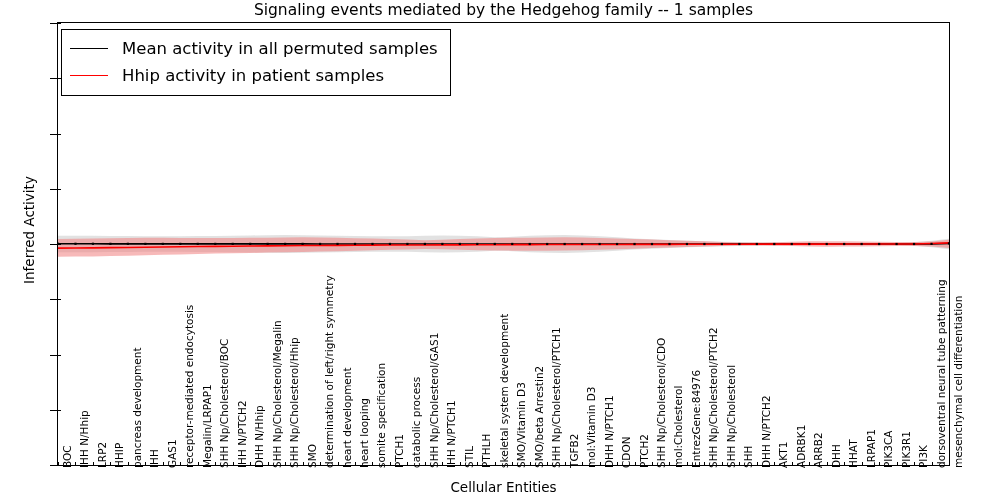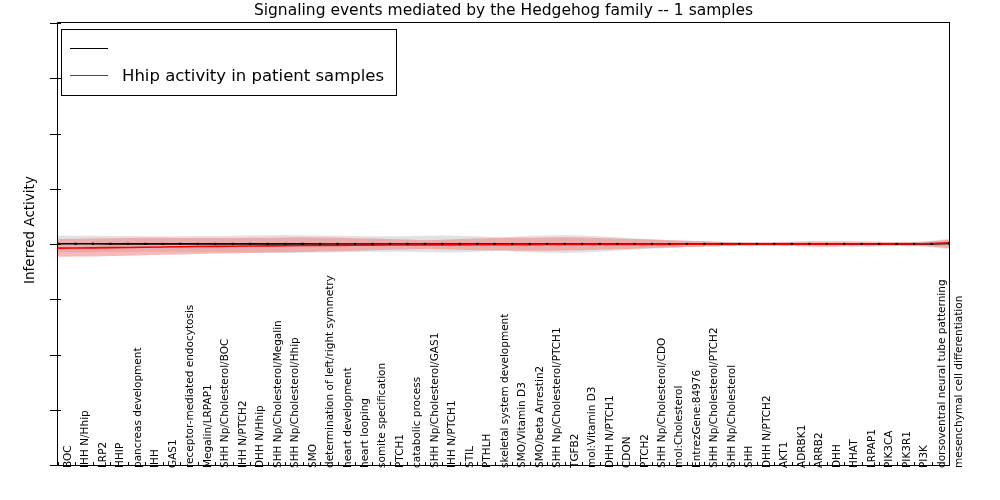--- a/index.html
+++ b/index.html
@@ -322,24 +322,26 @@
       <div class="x-tick-label" style="left: 900.588px;">PIK3R1</div>
       <div class="x-tick-mark" style="left: 896.588px;"></div>
       <div class="x-tick-label" style="left: 918.059px;">PI3K</div>
       <div class="x-tick-mark" style="left: 914.059px;"></div>
       <div class="x-tick-label" style="left: 935.529px;">dorsoventral neural tube patterning</div>
       <div class="x-tick-mark" style="left: 931.529px;"></div>
       <div class="x-tick-label" style="left: 953px;">mesenchymal cell differentiation</div>
       <div class="x-tick-mark" style="left: 949px;"></div>
     </div>
 
+  <div id="x-axis-label">Cellular Entities</div>
 
   <div id="legend">
     <div class="legend-row">
       <span class="legend-swatch" style="border-top-color:#000000"></span>
+      <span class="legend-text">Mean activity in all permuted samples</span>
     </div>
     <div class="legend-row">
       <span class="legend-swatch" style="border-top-color:#ff0000"></span>
       <span class="legend-text">Hhip activity in patient samples</span>
     </div>
   </div>
 
 </div>
 
 </body></html>

